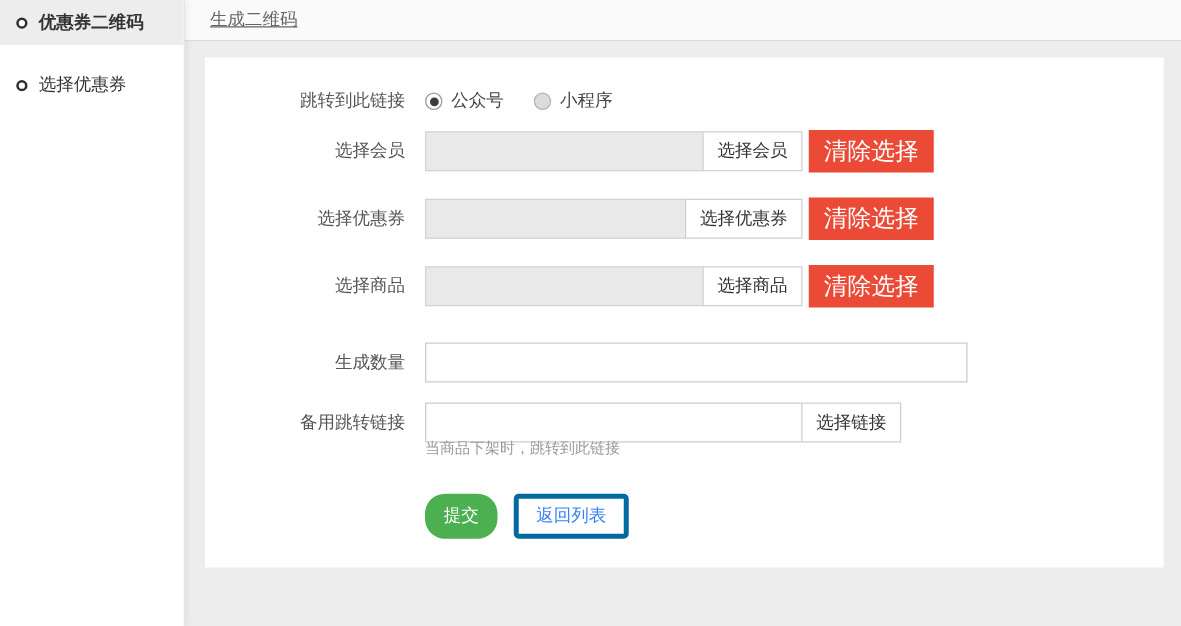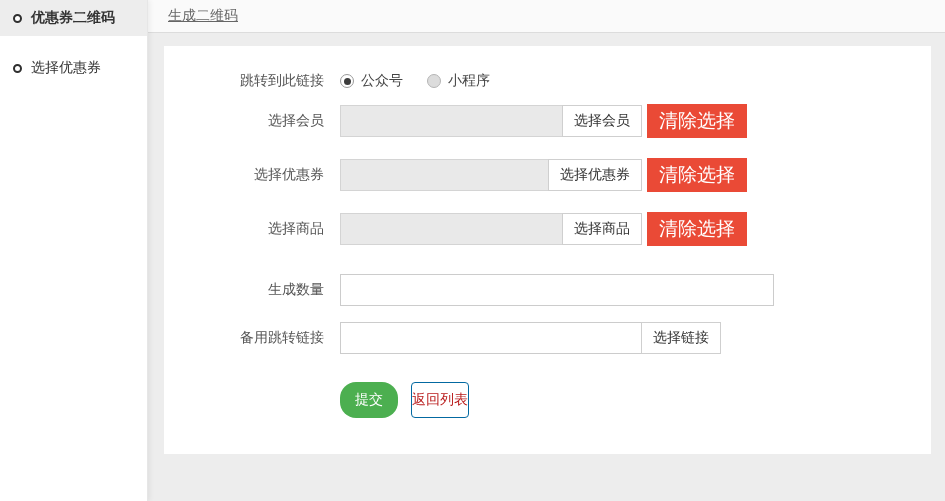--- a/index.html
+++ b/index.html
@@ -72,22 +72,22 @@
   .link-group .text-input { flex:1; min-width:0; }
   .hint-row { margin:-12px 0 0 0; }
   .hint { margin-left:176px; font-size:12px; color:#999; padding-top:0; }
 
   .actions { margin-top:28px; }
   .submit-btn {
     height:36px; padding:0 15px; border:none; border-radius:16px; cursor:pointer;
     background:var(--success,#4caf50); color:#fff; font:inherit; font-size:14px;
   }
   .back-btn {
-    height:36px; padding:0 0; border:1px solid #0369a1; border-radius:4px; cursor:pointer;
-    background:#fff; color:#b91c1c; font:inherit; font-size:14px; margin-left:13px;
+    height:36px; padding:0 14px; border:4px solid #0369a1; border-radius:4px; cursor:pointer;
+    background:#fff; color:#3b82f6; font:inherit; font-size:14px; margin-left:13px;
   }
 </style>
 </head>
 <body>
 
 <div class="app">
 
   <div class="sidebar">
     <div class="side-item active">
       <span class="ring"></span>
@@ -150,20 +150,23 @@
         <input class="text-input quantity" value="" style="">
       </div>
 
       <div class="row" style="margin-bottom:8px;">
         <div class="row-label">备用跳转链接</div>
         <div class="group link-group">
           <input class="text-input" value="" style="">
           <button class="attach-btn">选择链接</button>
         </div>
       </div>
+      <div class="row hint-row">
+        <div class="hint">当商品下架时，跳转到此链接</div>
+      </div>
 
       <div class="row actions">
         <div class="row-label"></div>
         <button class="submit-btn">提交</button>
         <button class="back-btn">返回列表</button>
       </div>
 
     </div>
   </div>
 </div>

